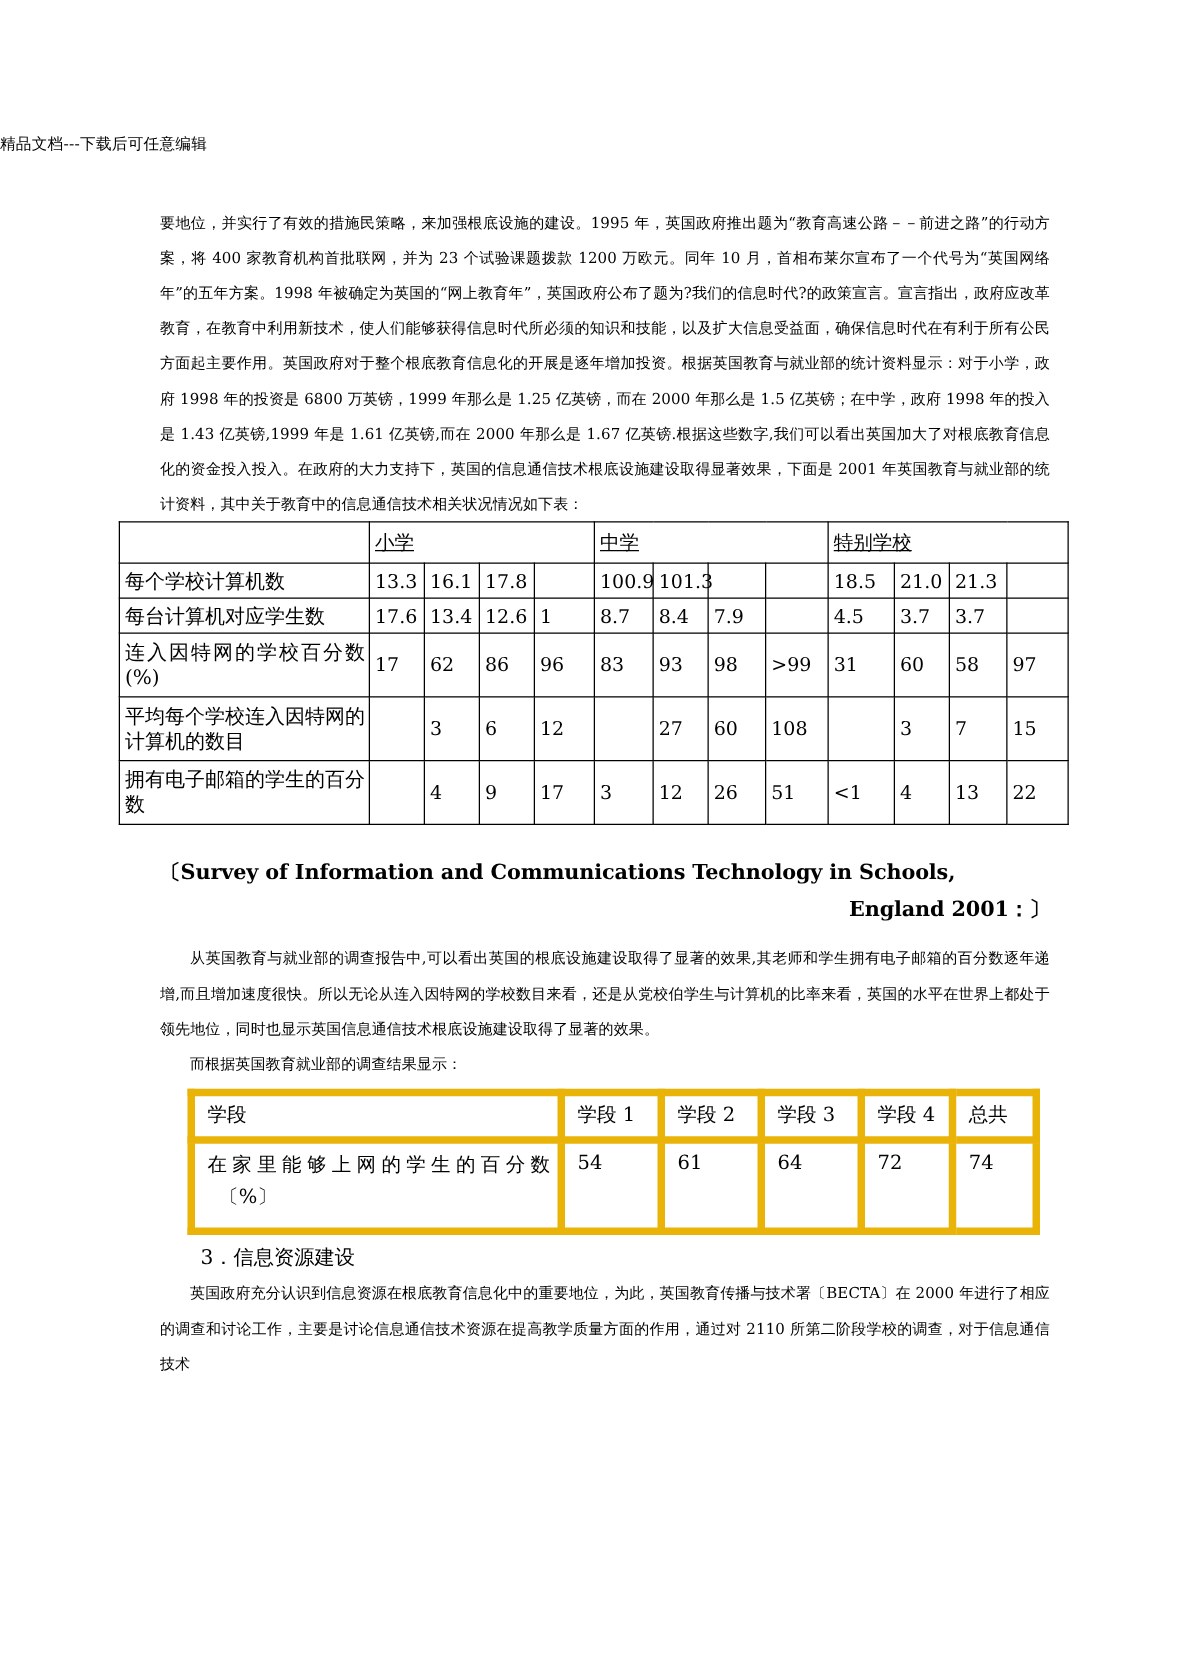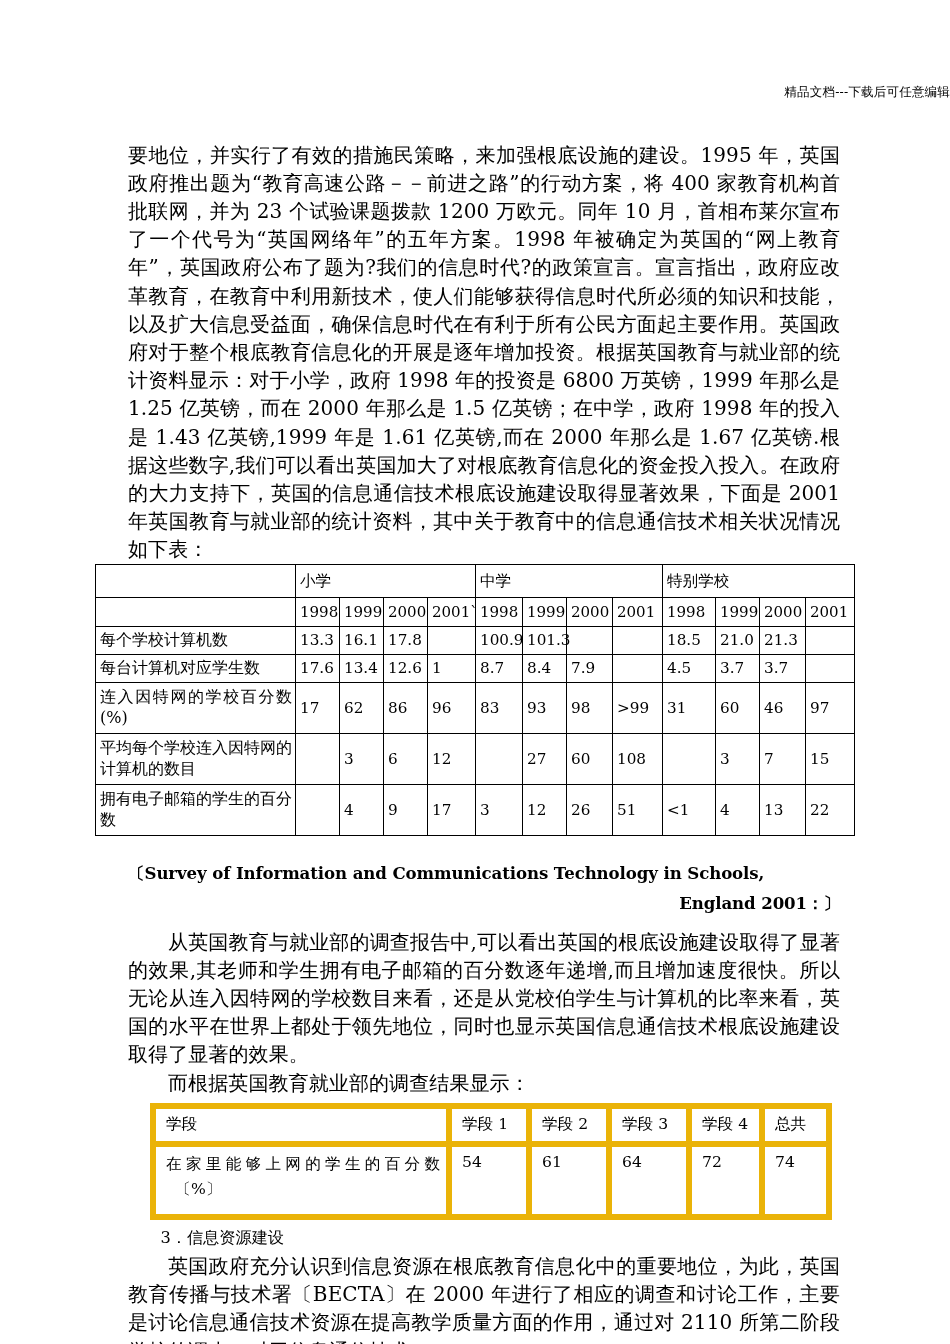--- a/index.html
+++ b/index.html
@@ -17,34 +17,35 @@
   }
   .page {
     position: relative;
     width: 950px;
     height: 1344px;
     box-sizing: border-box;
     padding: 0;
     overflow: hidden;
   }
   .header-note {
-    text-align: right;
+    text-align: left;
     font-size: 12.5px;
     line-height: 1;
     padding-top: 86px;
     letter-spacing: 0.2px;
     font-family: "DejaVu Serif", "Liberation Serif", serif;
+    margin-top: 23px;
   }
   .content {
     margin: 0 120px 0 128px;
     width: 712px;
   }
   p.body-text {
     margin: 0;
-    font-size: 20px;
+    font-size: 12px;
     line-height: 28.2px;
     text-align: justify;
     text-justify: inter-ideograph;
     letter-spacing: 0.1px;
   }
   p.first-para {
     margin-top: 42px;
   }
   .indent2 { text-indent: 2em; }
   .caption {
@@ -83,21 +84,21 @@
   td.rowlabel.spread {
     text-align: justify;
     text-align-last: justify;
   }
   td.rowlabel.spread > span.ln {
     display: block;
   }
   td.rowlabel.spread > span.ln.last {
     text-align-last: left;
   }
-  .grp-head { font-size: 15.6px; }
+  .grp-head { font-size: 15.6px; text-decoration: underline; }
   .yr { font-size: 15px; }
 
   
   .eng-head {
     font-weight: bold;
     font-size: 16.6px;
     line-height: 30px;
     margin: 22px 0 0 0;
     font-family: "DejaVu Serif", "Liberation Serif", serif;
     letter-spacing: -0.1px;
@@ -177,35 +178,20 @@
             <col style="width:46px">
             <col style="width:49px">
         </colgroup>
         <tbody>
           <tr>
             <td style="height:30px"></td>
             <td class="grp-head" colspan="4">小学</td>
             <td class="grp-head" colspan="4">中学</td>
             <td class="grp-head" colspan="4">特别学校</td>
           </tr>
-          <tr>
-            <td style="height:26px"></td>
-            <td class="yr">1998</td>
-            <td class="yr">1999</td>
-            <td class="yr">2000</td>
-            <td class="yr">2001`</td>
-            <td class="yr">1998</td>
-            <td class="yr">1999</td>
-            <td class="yr">2000</td>
-            <td class="yr">2001</td>
-            <td class="yr">1998</td>
-            <td class="yr">1999</td>
-            <td class="yr">2000</td>
-            <td class="yr">2001</td>
-          </tr>
 
           <tr>
             <td class="rowlabel" style="height:25px">每个学校计算机数</td>
             <td>13.3</td>
             <td>16.1</td>
             <td>17.8</td>
             <td></td>
             <td>100.9</td>
             <td>101.3</td>
             <td></td>
@@ -240,21 +226,21 @@
             <td>17</td>
             <td>62</td>
             <td>86</td>
             <td>96</td>
             <td>83</td>
             <td>93</td>
             <td>98</td>
             <td>&gt;99</td>
             <td>31</td>
             <td>60</td>
-            <td>46</td>
+            <td>58</td>
             <td>97</td>
           </tr>
 
           <tr>
             <td class="rowlabel" style="height:48px"><span class="ln">平均每个学校连入因特网的计算</span><span class="ln">机的数目</span></td>
             <td></td>
             <td>3</td>
             <td>6</td>
             <td>12</td>
             <td></td>

